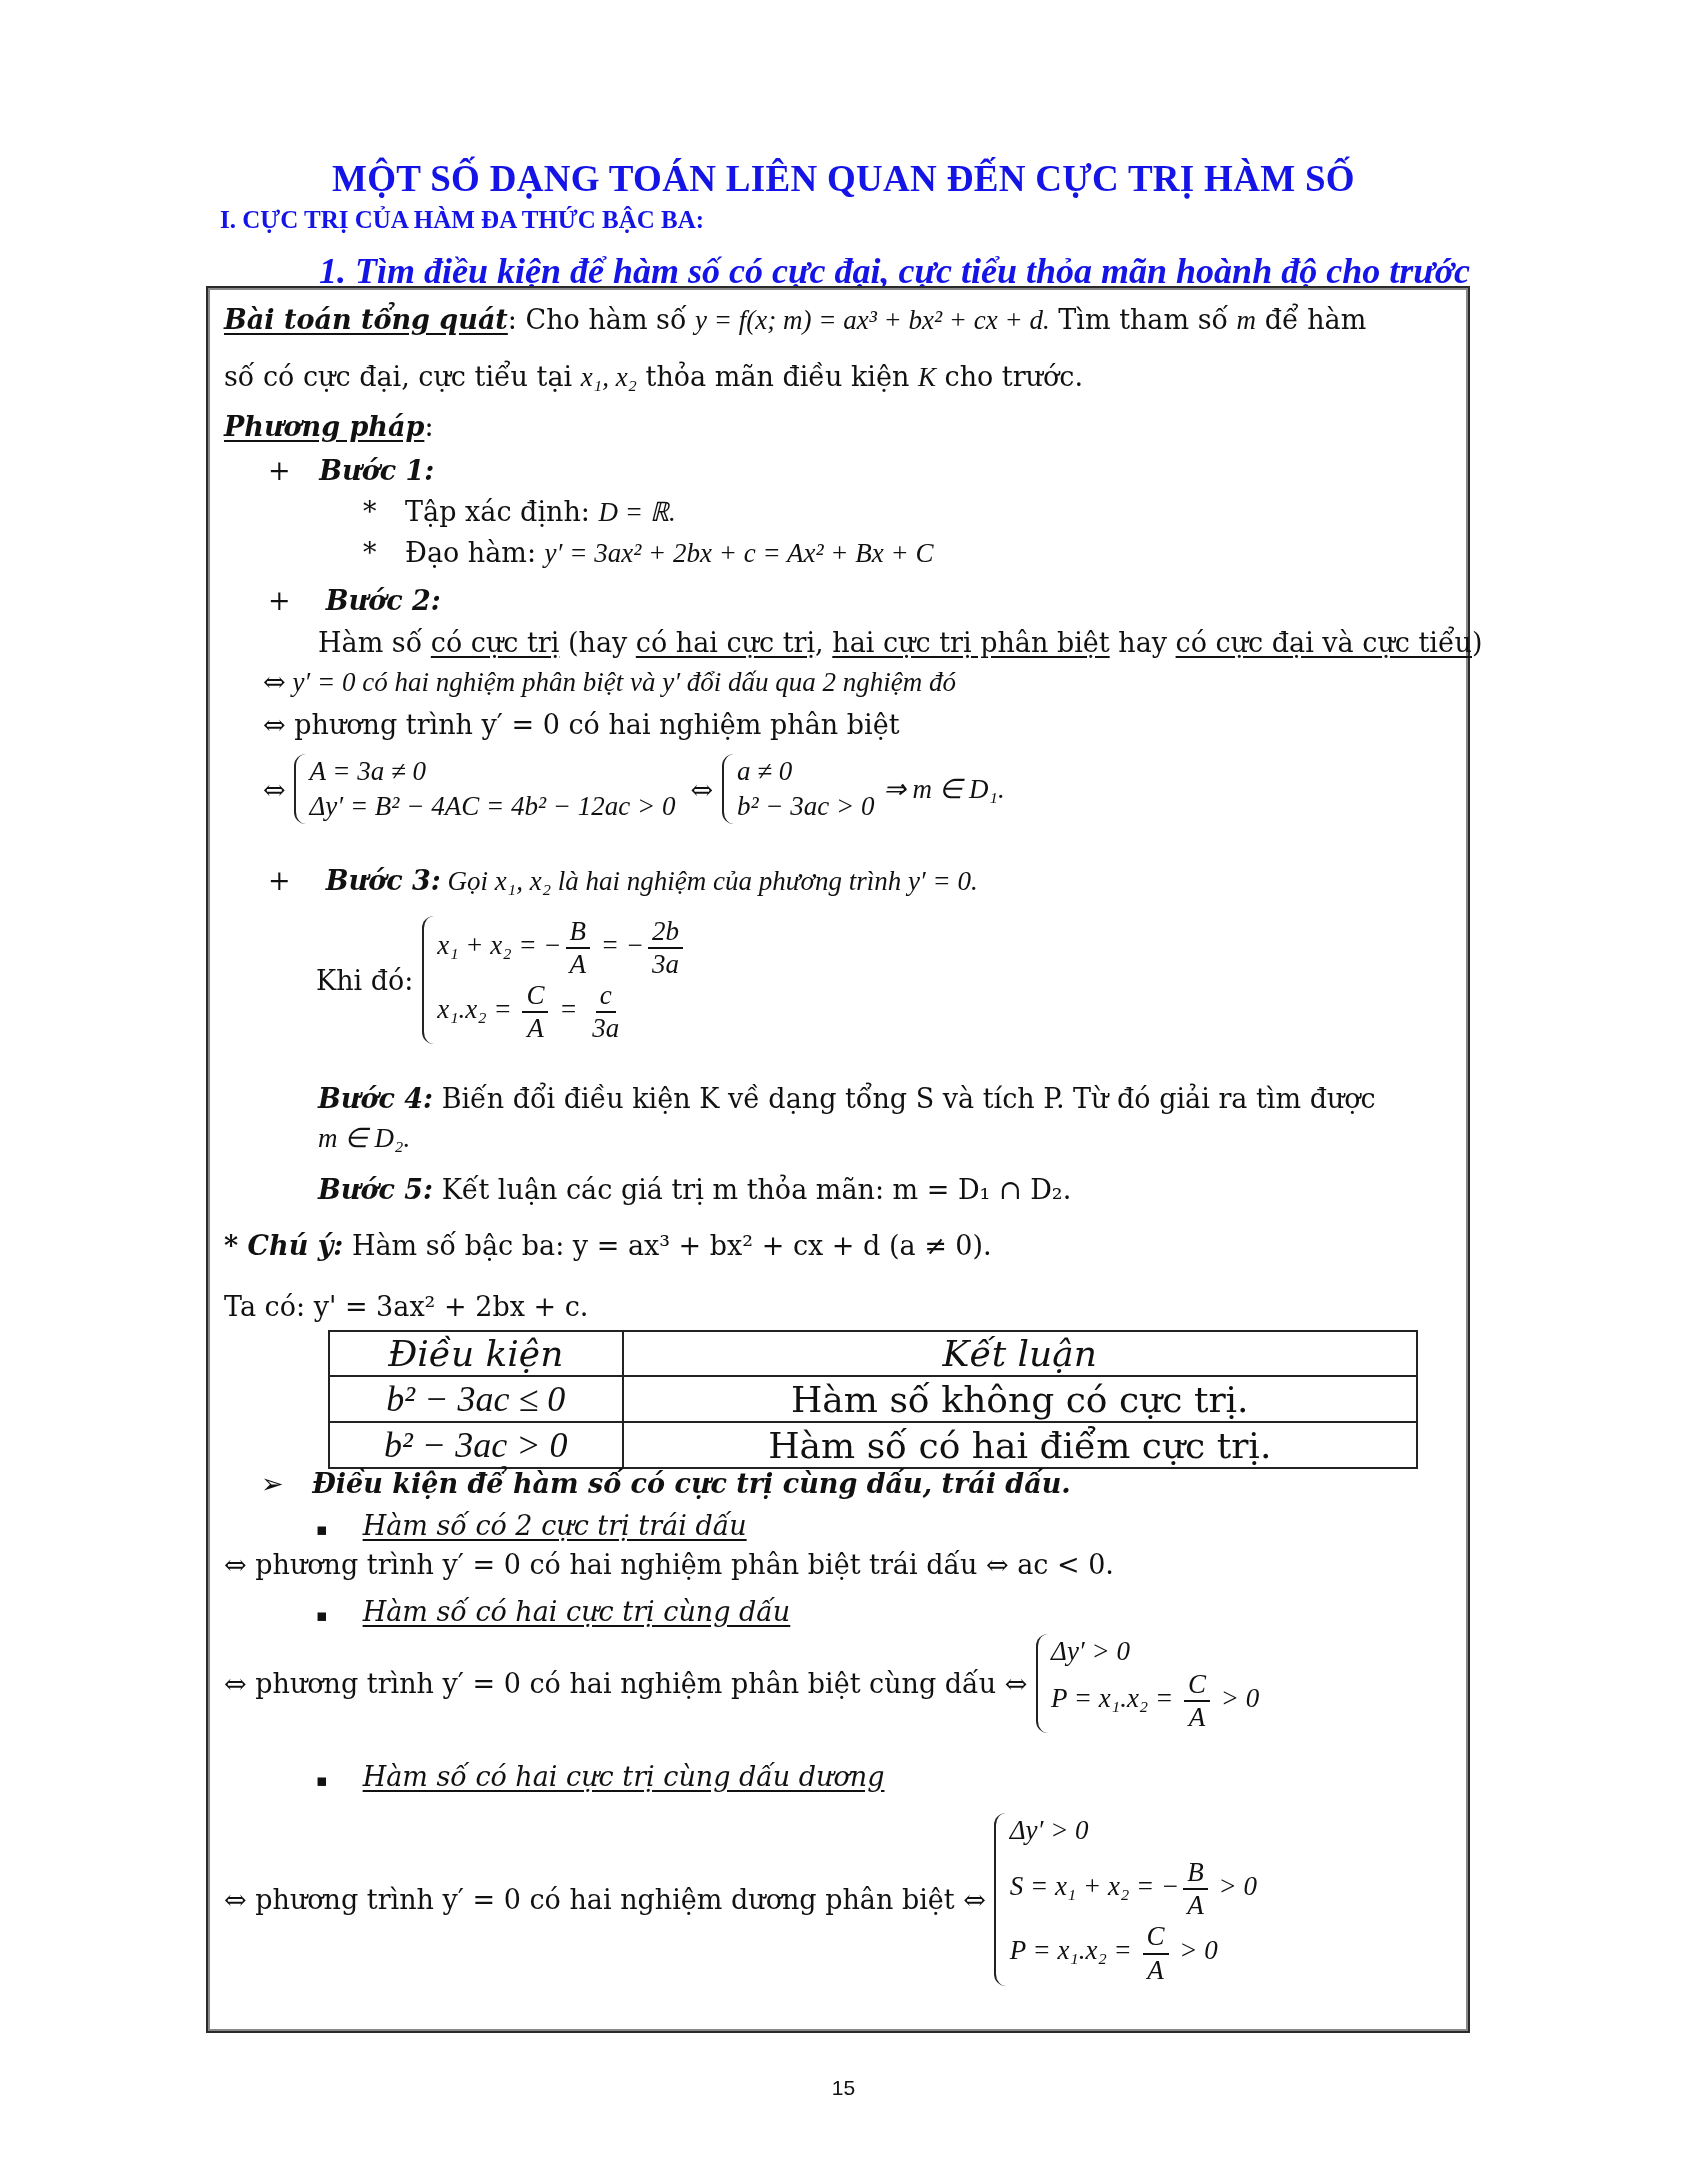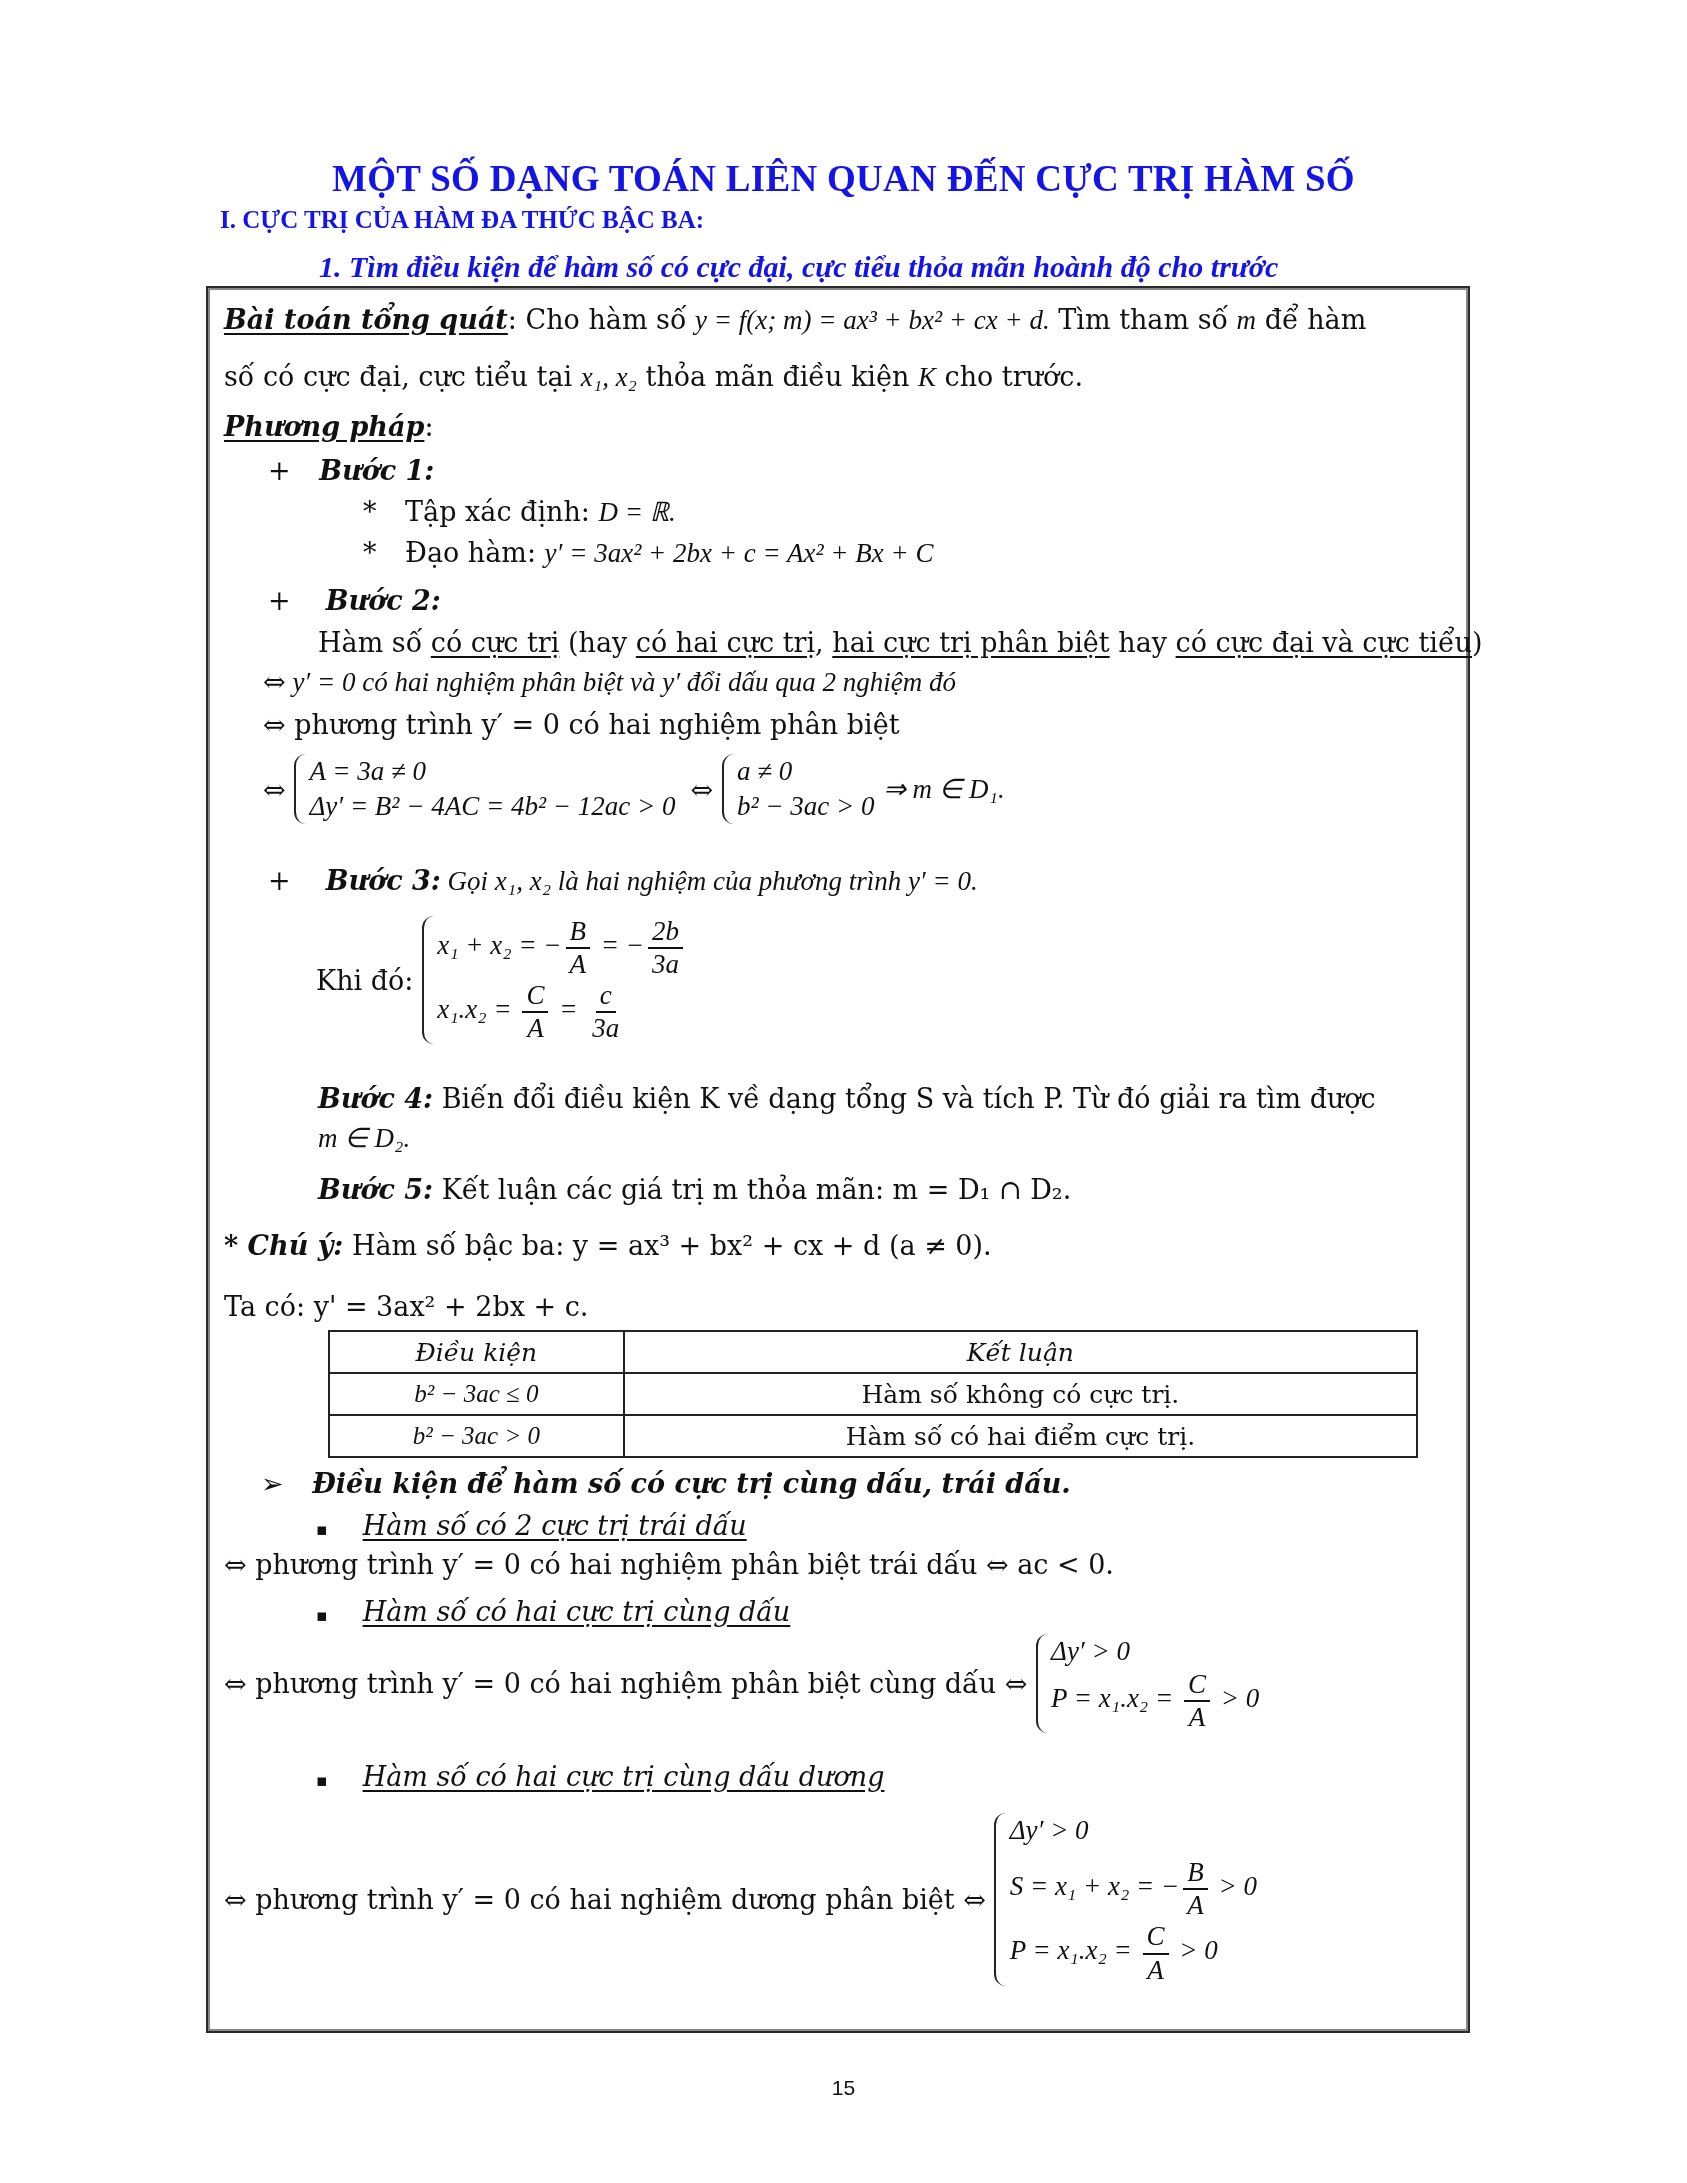--- a/index.html
+++ b/index.html
@@ -3,34 +3,34 @@
 <meta charset="utf-8">
 <style>
   html, body { margin: 0; padding: 0; background: #ffffff; }
   body { width: 1687px; height: 2183px; position: relative; overflow: hidden;
          font-family: "DejaVu Serif", "Liberation Serif", serif; color: #111; }
   .title { position: absolute; left: 0; width: 1687px; top: 157px; text-align: center;
            font-family: "Liberation Serif", serif; font-weight: bold; font-size: 37px; color: #1414e6; letter-spacing: 0.3px; }
   .sec1 { position: absolute; left: 220px; top: 206px; font-family: "Liberation Serif", serif; font-weight: bold;
           font-size: 25px; color: #1414e6; }
   .sub1 { position: absolute; left: 319px; top: 250px; font-family: "Liberation Serif", serif; font-weight: bold; font-style: italic;
-          font-size: 30px; color: #1414e6; }
+          font-size: 36px; color: #1414e6; }
   .box { position: absolute; left: 206px; top: 286px; width: 1264px; height: 1747px;
          border: 2.6px solid #2a2a2a; box-shadow: inset 2px 2px 0 #888, inset -2px -2px 0 #888; box-sizing: border-box; }
   .ln { position: absolute; font-size: 27px; white-space: nowrap; line-height: 1; }
   .m { font-family: "Liberation Serif", serif; font-style: italic; }
   .b-i { font-weight: bold; font-style: italic; }
   .u { text-decoration: underline; text-underline-offset: 4px; }
   .sys { display: inline-block; position: relative; vertical-align: middle; padding-left: 13.2px; border-left: 2px solid #222;
          border-radius: 12px 0 0 12px; }
   .sys .r { display: block; line-height: 1.3; }
   .frac { display: inline-flex; flex-direction: column; align-items: center; vertical-align: middle; margin: 0 4px; }
   .frac .n { border-bottom: 2px solid #111; padding: 0 4px; line-height: 1.15; }
   .frac .d { line-height: 1.15; padding: 0 4px; }
-  table.cond { position: absolute; left: 328px; top: 1330px; width: 1090px; border-collapse: collapse; font-size: 25px; }
+  table.cond { position: absolute; left: 328px; top: 1330px; width: 1090px; border-collapse: collapse; font-size: 36px; }
   table.cond td, table.cond th { border: 2px solid #222; text-align: center; height: 38px; font-weight: normal; }
   table.cond th { font-style: italic; }
   .pageno { position: absolute; left: 0; width: 1687px; top: 2076px; text-align: center;
             font-family: "Liberation Sans", sans-serif; font-size: 21px; color: #111; }
   .icon { display: inline-block; }
 </style>
 </head>
 <body>
 
 <div class="title">MỘT SỐ DẠNG TOÁN LIÊN QUAN ĐẾN CỰC TRỊ HÀM SỐ</div>

